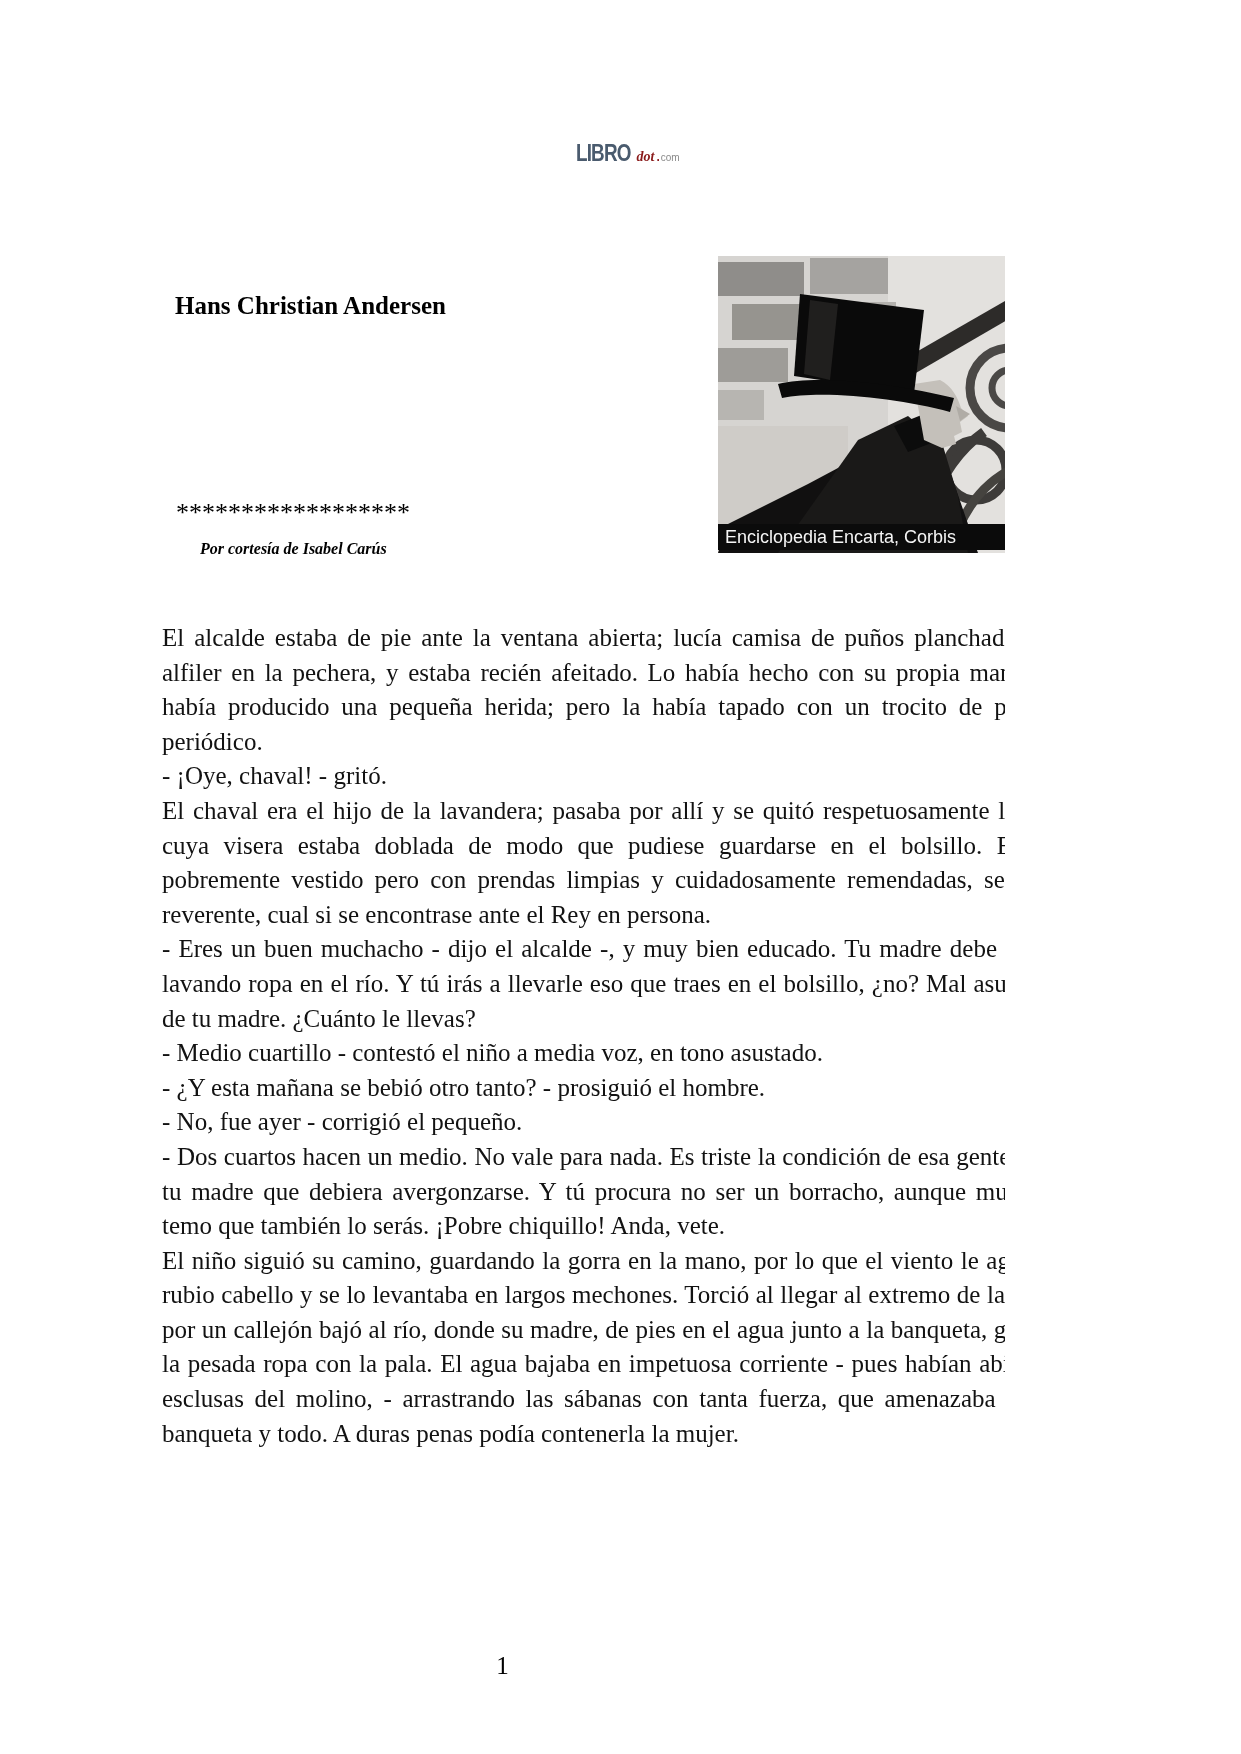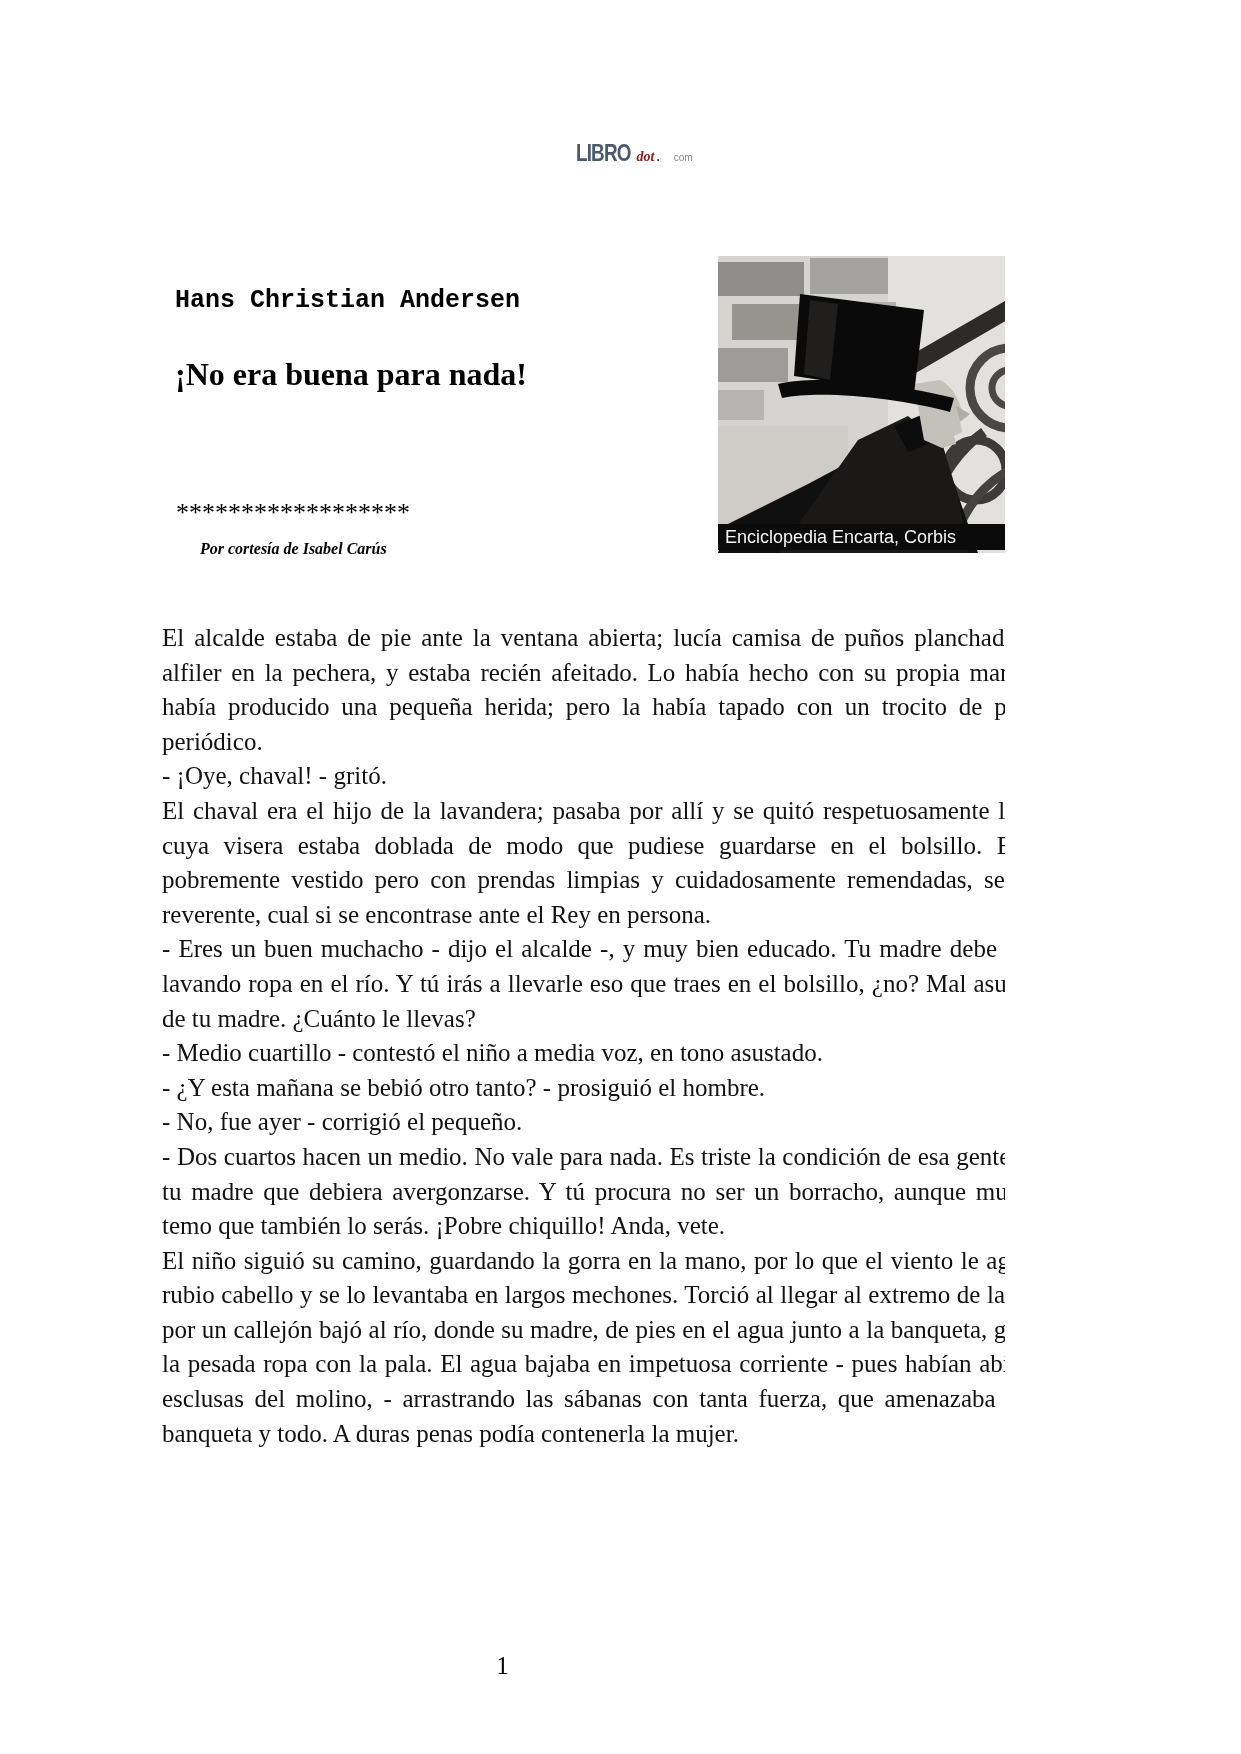--- a/index.html
+++ b/index.html
@@ -43,31 +43,30 @@
     font-family: "Liberation Sans", sans-serif;
     font-weight: 700;
     font-size: 12px;
     color: var(--logo-dot, #8a1a1a);
     margin-left: 2px;
   }
   .logo .com {
     font-family: "Liberation Sans", sans-serif;
     font-size: 10px;
     color: var(--logo-com, #8a8a8a);
-    margin-left: 14px;
+    margin-left: 1px;
   }
 
   
   .author {
     position: absolute;
-    left: 175px; top: 286px;
+    left: 175px; top: 292px;
     font-size: 25px;
     font-weight: 700;
     color: #000;
-    font-family: Liberation Mono, monospace;
   }
   .title {
     position: absolute;
     left: 175px; top: 356px;
     font-size: 32px;
     font-weight: 700;
     color: #000;
   }
   .separator {
     position: absolute;
@@ -139,21 +138,20 @@
 <div class="page">
 
   <div class="logo">
     <span class="libro">LIBRO</span>
       <span class="dot">dot</span>
       <span class="sep">.</span>
       <span class="com">com</span>
   </div>
 
   <div class="author">Hans Christian Andersen</div>
-  <div class="title">¡No era buena para nada!</div>
   <div class="separator">******************</div>
   <div class="courtesy">Por cortesía de Isabel Carús</div>
 
   <div class="photo">
     <svg viewBox="0 0 341 297" preserveAspectRatio="none">
 
       <rect x="0" y="0" width="341" height="297" fill="#d6d4d1"></rect>
       <rect x="170" y="0" width="171" height="297" fill="#e3e1de"></rect>
 
       <rect x="0" y="6" width="86" height="34" fill="#8f8d8a"></rect>

